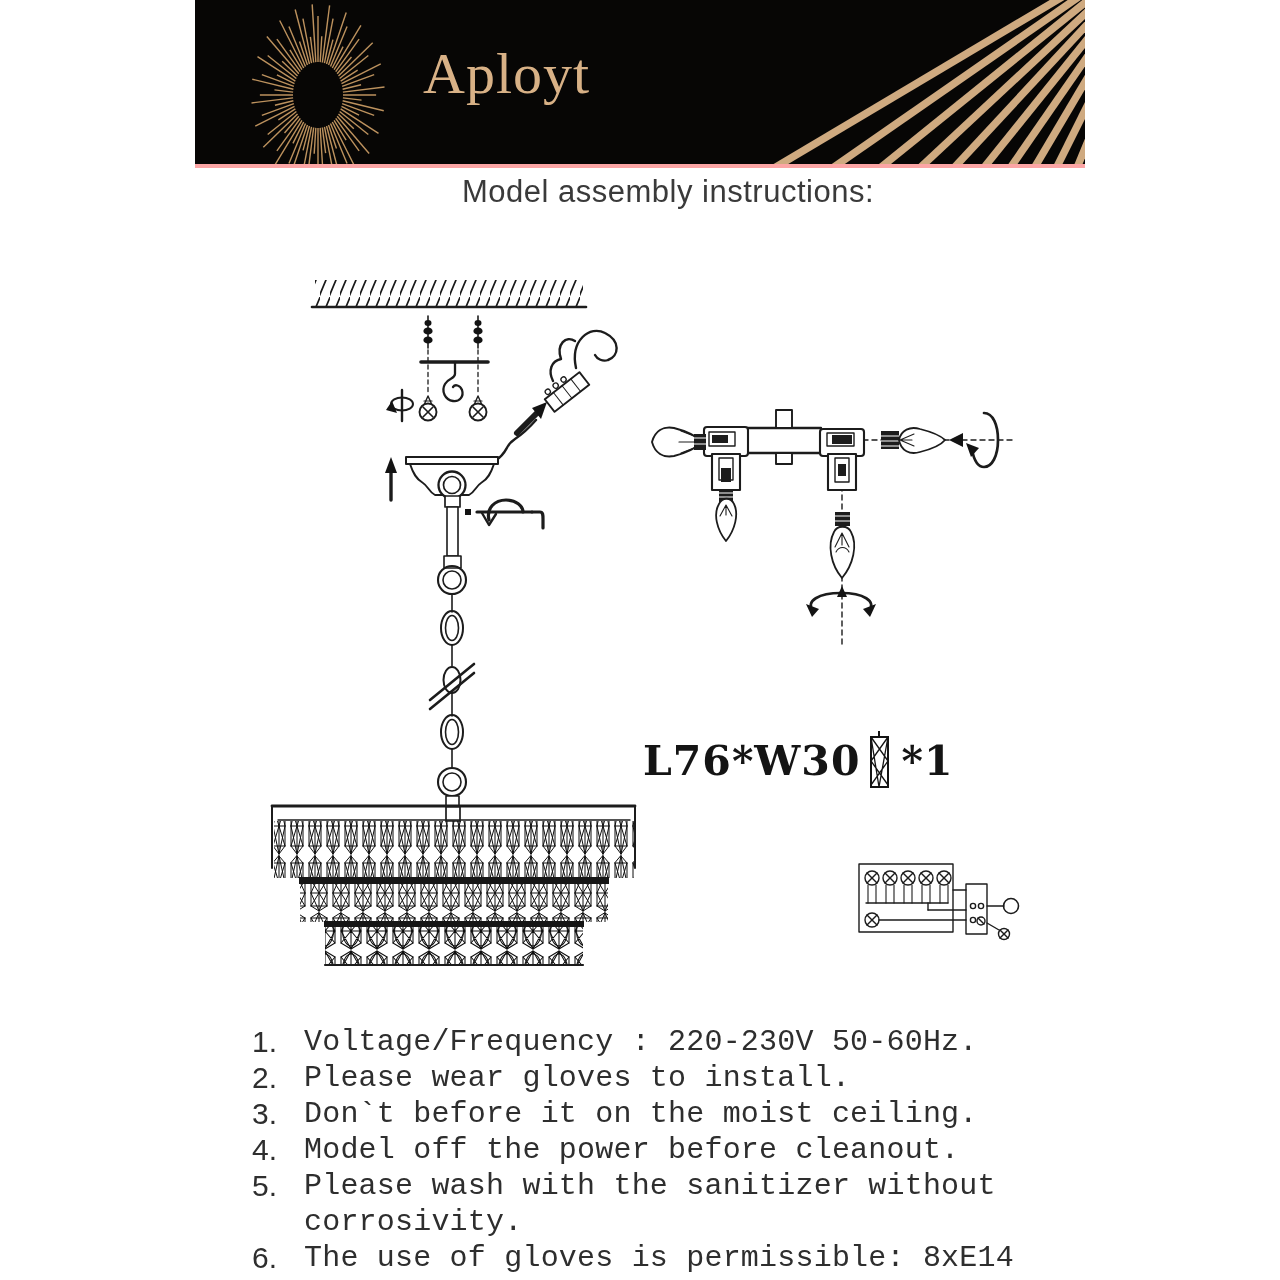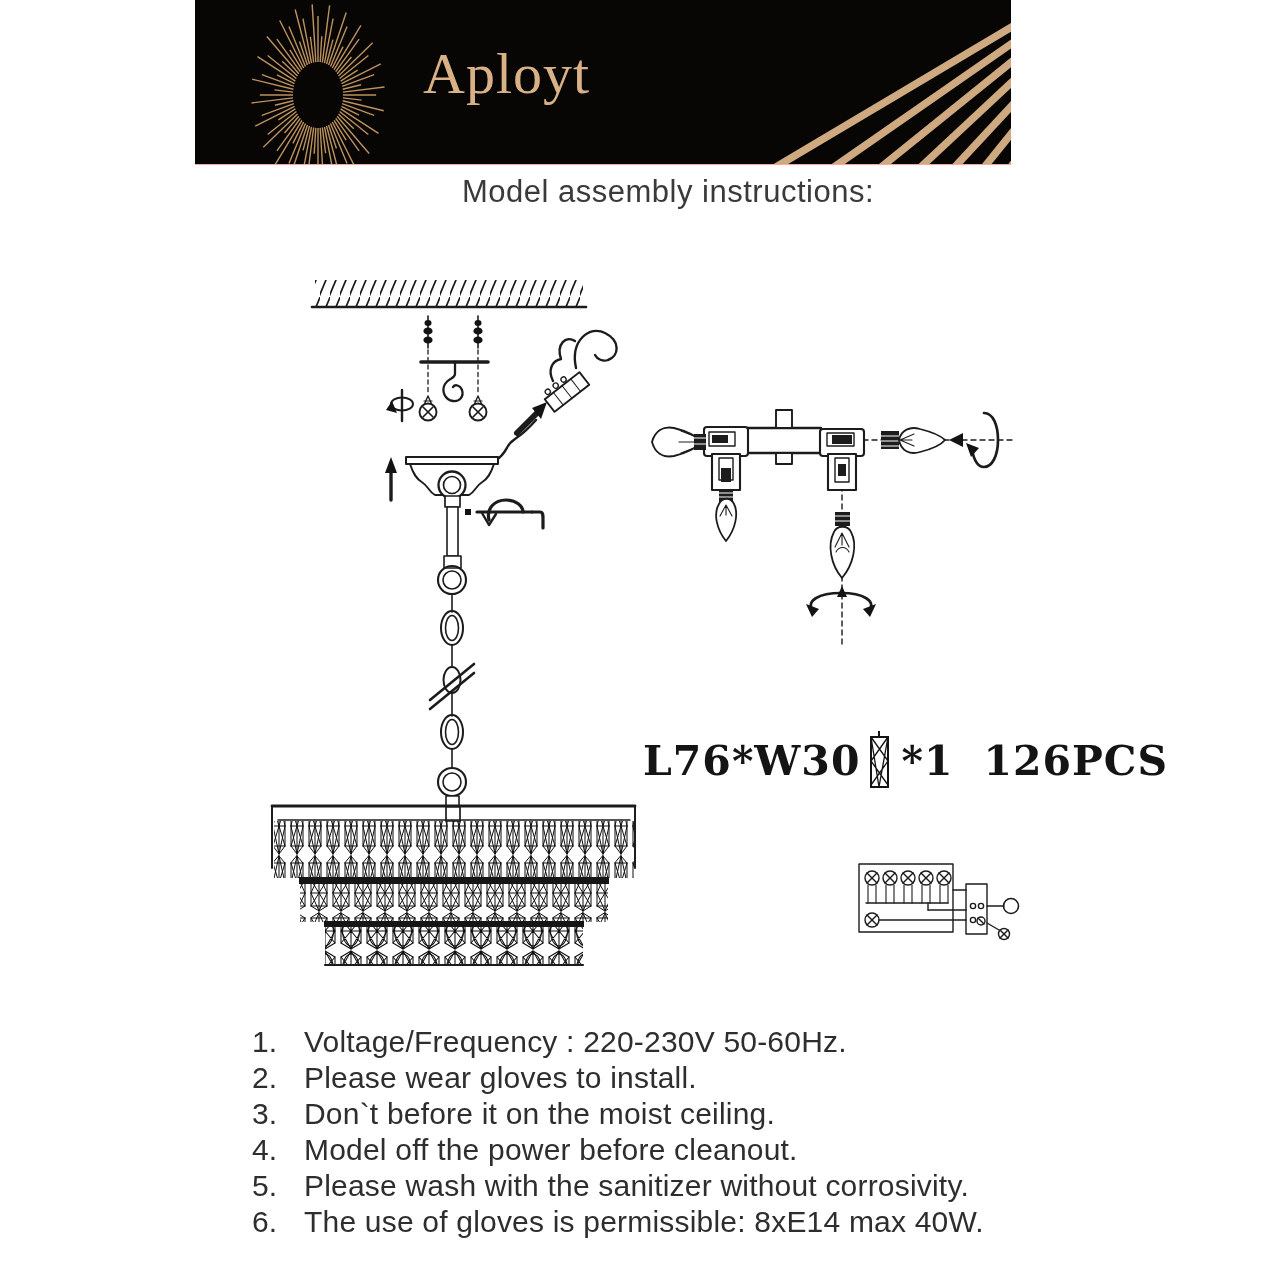--- a/index.html
+++ b/index.html
@@ -1,40 +1,40 @@
 <!DOCTYPE html>
 <html style="--banner-bg: #070605; --gold: #c79a63; --gold-light: #d8b186; --ink: #1c1c1c;"><head>
 <meta charset="utf-8">
 <style>
   html,body{margin:0;padding:0;background:#ffffff;}
   .page{position:relative;width:1280px;height:1280px;background:#fff;overflow:hidden;
         font-family:"Liberation Sans",sans-serif;}
   
-  .banner{position:absolute;left:195px;top:0;width:816px;height:164px;
-          background:var(--banner-bg,#070605);border-bottom:1px solid #fca5a5;overflow:hidden;}
+  .banner{position:absolute;left:195px;top:0;width:890px;height:164px;
+          background:var(--banner-bg,#070605);border-bottom:4px solid #fca5a5;overflow:hidden;}
   .banner svg{position:absolute;left:0;top:0;}
   .brand{position:absolute;left:228px;top:40px;font-family:"Liberation Serif",serif;
          font-size:58px;font-weight:400;letter-spacing:1px;color:var(--gold-light,#d8b186);}
   
   .title{position:absolute;left:0;top:172px;width:100%;text-align:center;
          color:#3a3a3a;font-size:31px;line-height:40px;letter-spacing:.5px;margin-left:28px;}
   
   .diagram{position:absolute;left:0;top:0;width:1280px;height:1280px;}
   
   .spec{position:absolute;left:643px;top:690px;display:flex;align-items:center;
         font-family:"DejaVu Serif","Liberation Serif",serif;font-weight:bold;
         font-size:41px;color:#141414;letter-spacing:1px;white-space:nowrap;margin-top:40px;}
   .spec .crystal{margin:0 8px 0 6px;}
   .spec .pieces{margin-left:30px;}
   
   .instructions{position:absolute;left:252px;top:1024px;width:810px;color:#2e2e2e;
                 font-size:30px;line-height:36px;}
   .instructions .row{display:flex;}
   .instructions .num{width:52px;flex:0 0 52px;}
-  .instructions .txt{flex:1;letter-spacing:.2px;}
+  .instructions .txt{flex:1;letter-spacing:.2px;font-family:Liberation Mono, monospace;}
 </style>
 </head>
 <body>
 
 <div class="page">
 
   <header class="banner">
     <svg id="banner-art" width="890" height="164" viewBox="0 0 890 164">
       <g id="sunburst">
           <line x1="148" y1="95" x2="181.12" y2="95" stroke="#c79a63" stroke-width="1.4" opacity="0.95"></line>
@@ -396,21 +396,20 @@
   </svg>
 
   <div class="spec">
     <span>L76*W30</span>
     <svg class="crystal" width="27" height="62" viewBox="0 0 27 62" fill="none" stroke="#141414" stroke-width="2">
       <line x1="13" y1="1" x2="13" y2="7"></line>
       <rect x="5" y="7" width="17" height="50"></rect>
       <path d="M5,7 L22,31 M22,7 L5,31 M5,31 L22,55 M22,31 L5,55 M22,7 L13,57 M5,7 L13,57" stroke-width="1.3"></path>
     </svg>
     <span>*1</span>
-    <span class="pieces">126PCS</span>
   </div>
 
   <div class="instructions">
     <div class="row">
       <span class="num">1.</span>
       <span class="txt">Voltage/Frequency : 220-230V 50-60Hz.</span>
     </div>
     <div class="row">
       <span class="num">2.</span>
       <span class="txt">Please wear gloves to install.</span>

